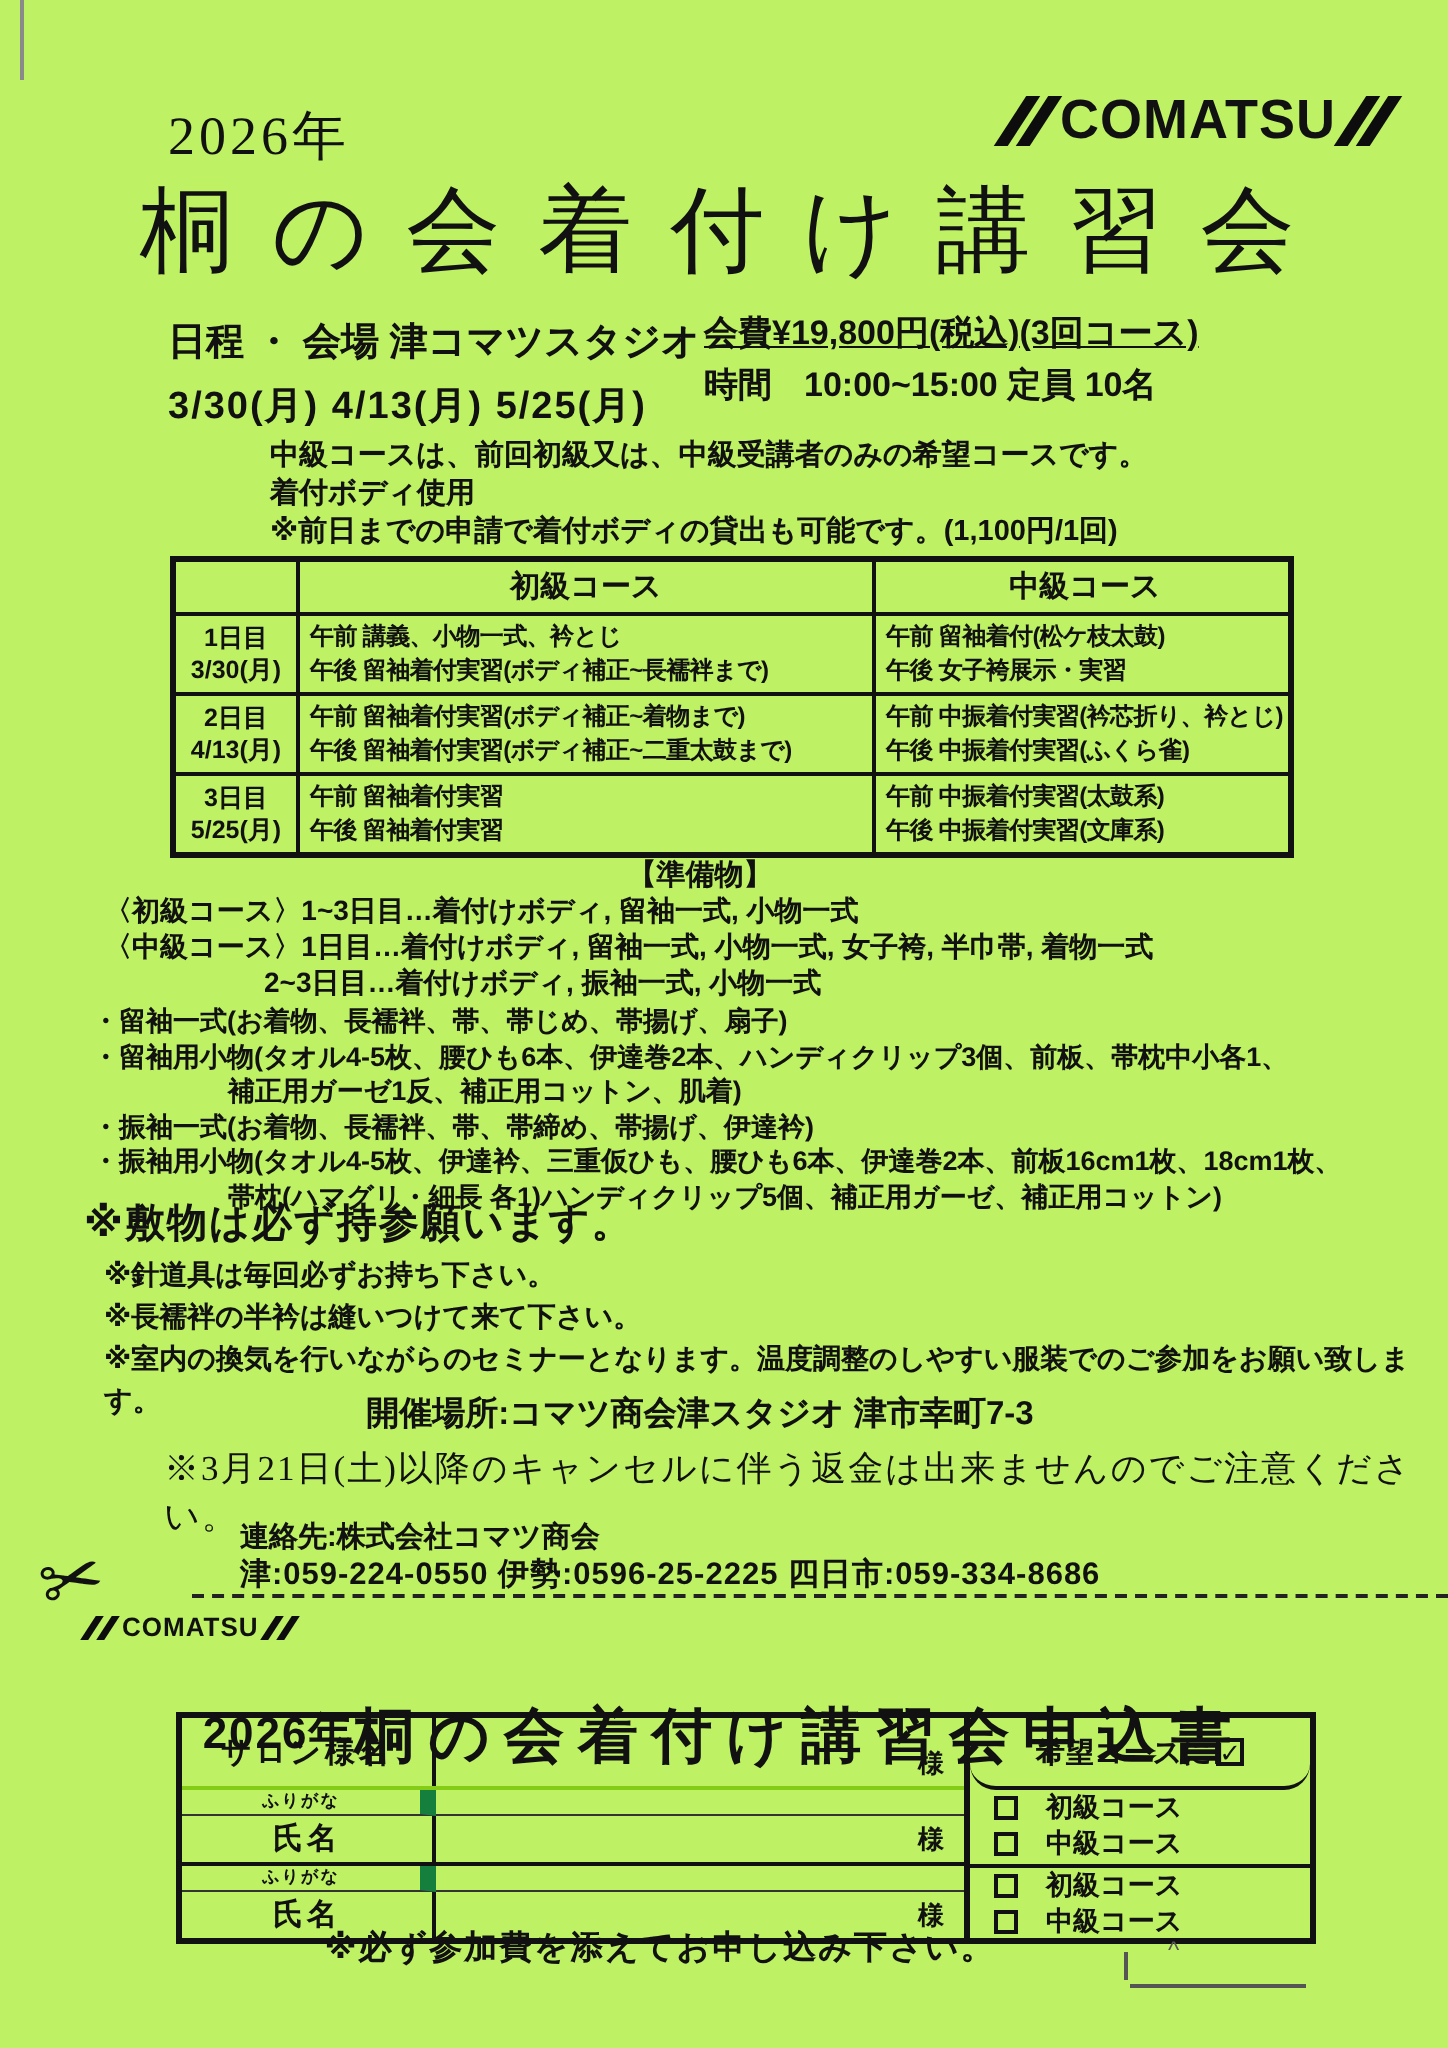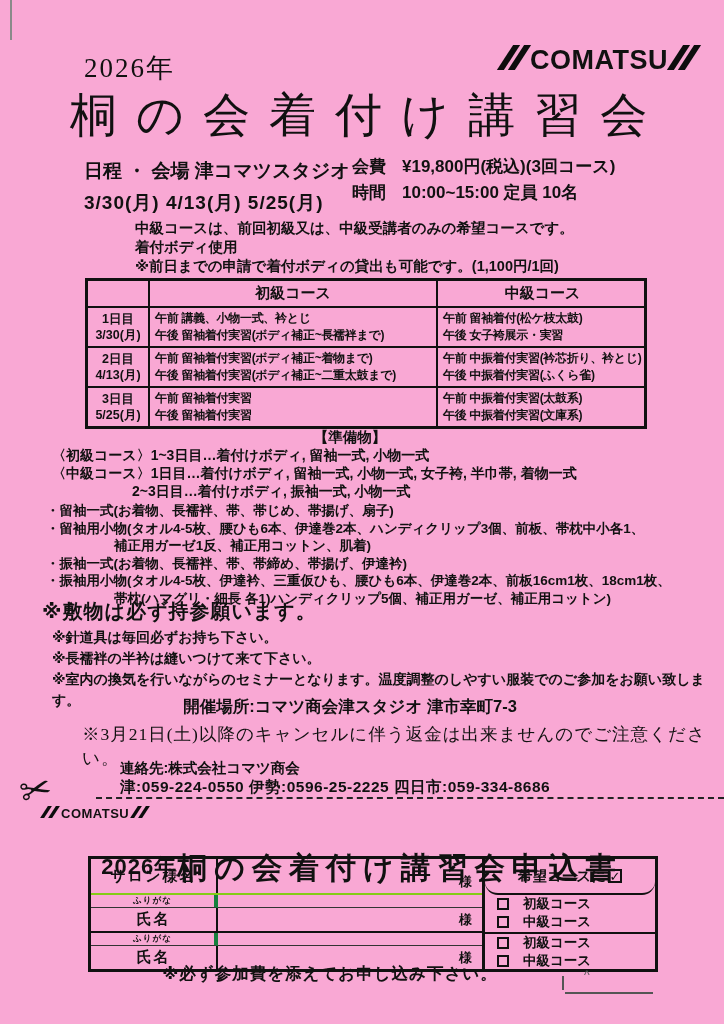--- a/index.html
+++ b/index.html
@@ -1,36 +1,36 @@
 <!DOCTYPE html>
 <html><head>
 <meta charset="utf-8">
 <style>
   * { box-sizing: border-box; margin: 0; padding: 0; }
   body { background: #ffffff; }
   .page {
     position: relative; width: 724px; height: 1024px;
-    background: #f9a8d4; color: #111;
+    background: #bef264; color: #111;
     font-family: "Liberation Sans", "DejaVu Sans", sans-serif;
     overflow: hidden;
   }
   .serif { font-family: "Liberation Serif", "DejaVu Serif", serif; }
 
   
   .year { position: absolute; left: 84px; top: 50px; font-size: 27px; letter-spacing: 2px; }
-  .logo { position: absolute; display: flex; gap: 3px; }
+  .logo { position: absolute; display: flex; align-items: center; gap: 3px; }
   .logo-top { left: 505px; top: 45px; }
   .logo .bar { width: 7px; height: 25px; background: #0d0d0d; transform: skewX(-33deg); }
   .logo .bar + .bar { margin-left: 1px; }
   .logo .logo-word { font-weight: 700; font-size: 27px; letter-spacing: 0.5px; margin: 0 4px; transform: scaleY(1.02); }
   .main-title { position: absolute; left: 70px; top: 84px; width: 640px; font-size: 47px; letter-spacing: 19px; white-space: nowrap; font-weight: 500; }
 
   .venue-line { position: absolute; left: 84px; top: 158px; font-size: 19px; font-weight: 700; }
   .dates-line { position: absolute; left: 84px; top: 190px; font-size: 19px; font-weight: 700; letter-spacing: 1px; }
-  .fee-row { position: absolute; left: 352px; top: 155px; display: flex; gap: 16px; font-size: 17px; font-weight: 700; }
+  .fee-row { position: absolute; left: 352px; top: 155px; display: flex; font-size: 17px; font-weight: 700; text-decoration: underline; }
   .time-row { position: absolute; left: 352px; top: 181px; display: flex; gap: 16px; font-size: 17px; font-weight: 700; }
   .head-notes { position: absolute; left: 135px; top: 219px; font-size: 14.5px; font-weight: 700; line-height: 19px; }
 
   
   .ctable { position: absolute; left: 85px; top: 278px; width: 562px; border: 3px solid #111; display: grid; grid-template-columns: 62px 288px 209px; }
   .ct-cell { border-right: 2px solid #111; border-bottom: 2px solid #111; padding: 2px 5px; }
   .ct-cell.last-col { border-right: none; }
   .ct-cell.last-row { border-bottom: none; }
   .ct-head { font-weight: 700; font-size: 15px; text-align: center; padding: 3px 0; }
   .ct-day { display: flex; flex-direction: column; justify-content: center; align-items: center; font-size: 12.5px; font-weight: 700; line-height: 16px; padding: 2px 0; }
@@ -67,21 +67,21 @@
   .app-title .t-main { font-size: 30px; font-weight: 700; letter-spacing: 7px; }
 
   .form { position: absolute; left: 88px; top: 856px; display: flex; }
   .form-left { width: 397px; border: 3px solid #111; }
   .salon-row { display: grid; grid-template-columns: 127px auto; height: 36px; border-bottom: 2px solid #84cc16; }
   .flabel { border-right: 2px solid #111; display: flex; align-items: center; justify-content: center; font-size: 15px; font-weight: 700; letter-spacing: 2px; }
   .fblank { position: relative; }
   .fblank .sama { position: absolute; right: 10px; bottom: 2px; font-size: 13px; font-weight: 700; }
   .name-block { display: grid; grid-template-columns: 127px auto; grid-template-rows: 13px 23px; }
   .name-block + .name-block { border-top: 2px solid #111; }
-  .furi-label { border-right: 4px solid #15803d; border-bottom: 1.5px solid #333; display: flex; align-items: center; justify-content: center; font-size: 8.5px; font-weight: 800; letter-spacing: 1px; }
+  .furi-label { border-right: 8px solid #15803d; border-bottom: 1.5px solid #333; display: flex; align-items: center; justify-content: center; font-size: 8.5px; font-weight: 800; letter-spacing: 1px; }
   .furi-blank { border-bottom: 1.5px solid #333; }
   .form-right { width: 176px; border: 3px solid #111; margin-left: -3px; }
   .fr-head { height: 36px; border-bottom: 2px solid #111; display: flex; align-items: center; justify-content: center; gap: 2px; font-size: 14.5px; font-weight: 700; border-radius: 13px; }
   .fr-block { height: 36.5px; display: flex; flex-direction: column; justify-content: space-evenly; padding-left: 12px; }
   .fr-block + .fr-block { border-top: 2px solid #111; }
   .opt-row { display: flex; align-items: center; gap: 14px; font-size: 13.5px; font-weight: 700; }
   .cbox { width: 12px; height: 12px; border: 2px solid #111; display: inline-block; flex: 0 0 auto; }
   .cbox-checked { position: relative; width: 14px; height: 14px; border: 2px solid #111; display: inline-flex; align-items: center; justify-content: center; font-size: 13px; font-weight: 800; line-height: 1; }
 
   .footer-note { position: absolute; left: 0; top: 963px; width: 660px; text-align: center; font-size: 16.5px; font-weight: 600; letter-spacing: 1px; }

